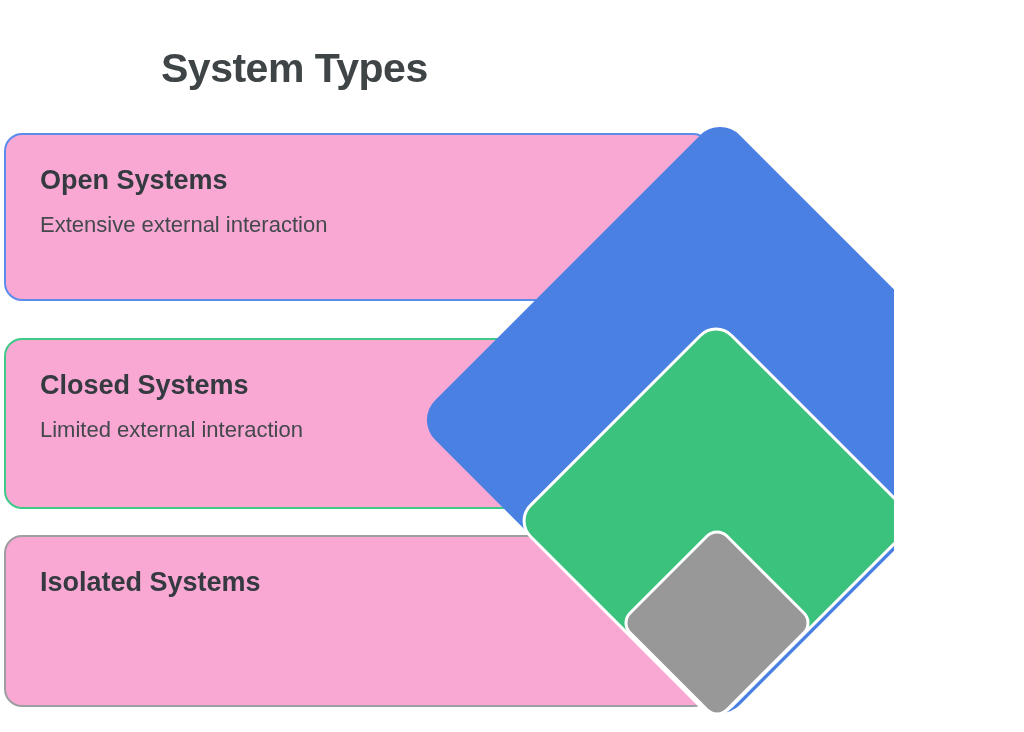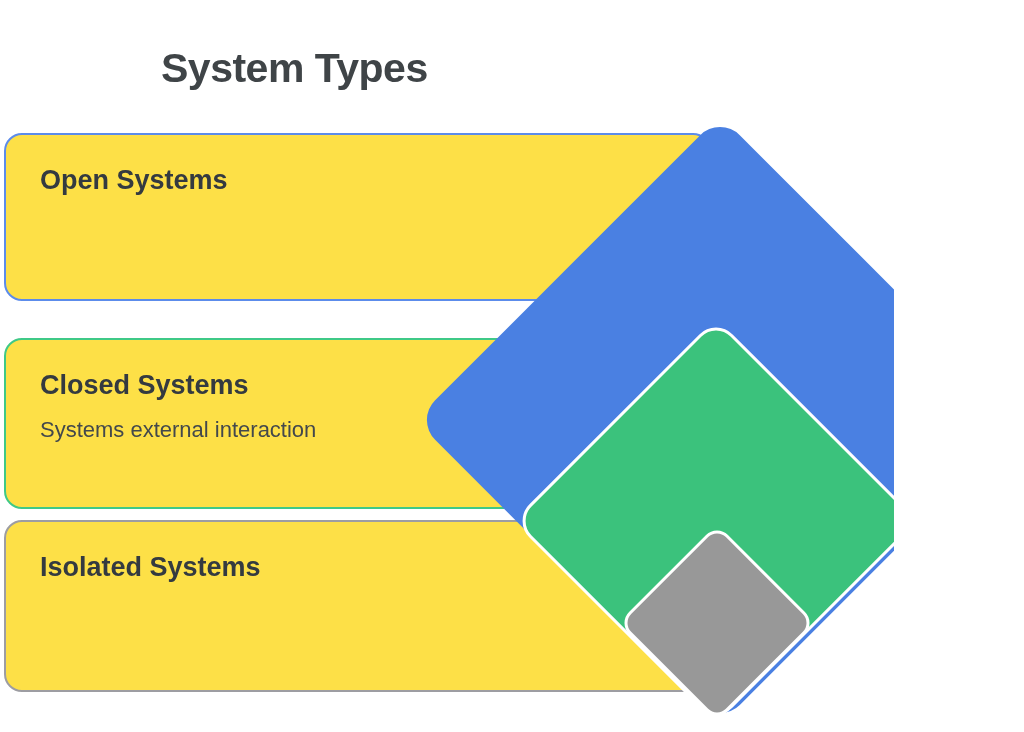--- a/index.html
+++ b/index.html
@@ -23,28 +23,28 @@
     font-weight: bold;
     letter-spacing: -0.5px;
     color: #3f4447;
     white-space: nowrap;
   }
 
   .card {
     position: absolute;
     left: 4px;
     width: 707px;
-    background: #fde047;
+    background: #f9a8d4;
     border: 2px solid #0369a1;
     border-radius: 18px;
     padding: 30px 36px 0 34px;
   }
   .card-open     { top: 109px; height: 168px; border-color: #5c8ceb; }
   .card-closed   { top: 314px; height: 171px; border-color: #3fc987; }
-  .card-isolated { top: 496px; height: 172px; border-color: #9d9da2; }
+  .card-isolated { top: 511px; height: 172px; border-color: #9d9da2; }
 
   .card-title {
     margin: 0;
     font-size: 27px;
     font-weight: bold;
     color: #343a40;
     white-space: nowrap;
   }
   .card-desc {
     margin: 16px 0 0 0;
@@ -64,25 +64,26 @@
 </style>
 </head>
 <body>
 
 <div class="canvas">
 
   <div class="page-title">System Types</div>
 
   <div class="card card-open">
     <h2 class="card-title">Open Systems</h2>
+    <p class="card-desc">Extensive external interaction</p>
   </div>
 
   <div class="card card-closed">
     <h2 class="card-title">Closed Systems</h2>
-    <p class="card-desc">Systems external interaction</p>
+    <p class="card-desc">Limited external interaction</p>
   </div>
 
   <div class="card card-isolated">
     <h2 class="card-title">Isolated Systems</h2>
   </div>
 
   <svg class="diamond-layer" viewBox="0 0 1024 732" xmlns="http://www.w3.org/2000/svg" aria-hidden="true">
 
     <rect x="504.6" y="180.6" width="430.9" height="430.9" rx="28" ry="28" fill="#4a80e2" transform="rotate(45 720 396)"></rect>
 

